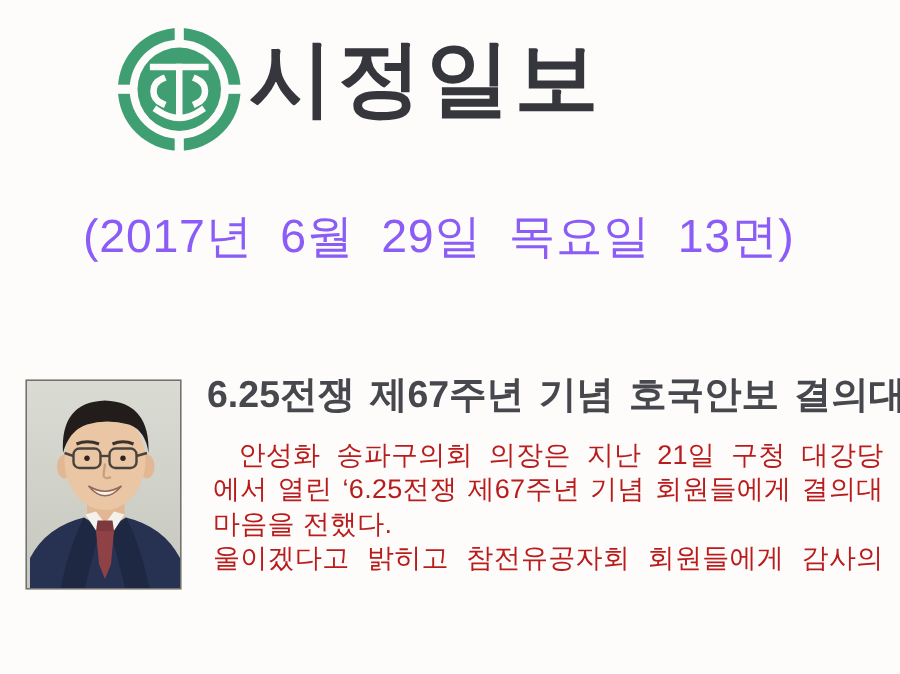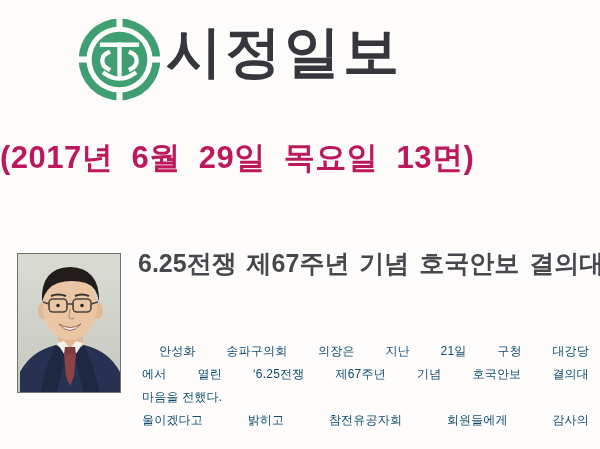--- a/index.html
+++ b/index.html
@@ -33,27 +33,27 @@
     letter-spacing: 3px;
     color: #36363d;
     white-space: nowrap;
   }
 
   
   .dateline {
     position: absolute;
     left: 0; top: 138px;
     width: 585px;
-    text-align: left;
+    text-align: center;
     font-size: 31px;
     line-height: 40px;
-    font-weight: 700;
+    font-weight: 400;
     word-spacing: 9px;
     letter-spacing: 0.5px;
-    color: #be185d;
+    color: #8b5cf6;
     white-space: nowrap;
   }
 
   
   .article { position: absolute; left: 0; top: 245px; width: 600px; height: 204px; }
 
   .photo {
     position: absolute;
     left: 17px; top: 8px;
     width: 104px; height: 140px;
@@ -76,25 +76,24 @@
     font-weight: 700;
     word-spacing: 3px;
     color: #47474e;
     white-space: nowrap;
   }
 
   .body-text {
     position: absolute;
     left: 142px; top: 47px;
     width: 447px;
-    font-size: 12px;
+    font-size: 18px;
     line-height: 23px;
-    color: #0c4a6e;
+    color: #b91c1c;
     letter-spacing: 0.2px;
-    margin-top: 48px;
   }
   .bline {
     text-align: justify;
     text-align-last: justify;
     white-space: nowrap;
     height: 23px;
     overflow: hidden;
   }
   .bline.indent { padding-left: 17px; }
   .bline.last { text-align-last: left; }
@@ -183,20 +182,20 @@
 
         <path d="M47,93 L57,93 L58,100 L46,100 Z" fill="#7c3a3e"></path>
         <path d="M46,100 L58,100 L56,122 L52,132 L48,122 Z" fill="#8e4246"></path>
       </svg>
     </figure>
 
     <h2 class="headline">6.25전쟁 제67주년 기념 호국안보 결의대회 참석</h2>
 
     <div class="body-text">
       <div class="bline indent">안성화 송파구의회 의장은 지난 21일 구청 대강당</div>
-      <div class="bline">에서 열린 ‘6.25전쟁 제67주년 기념 호국안보 결의대</div>
+      <div class="bline">에서 열린 ‘6.25전쟁 제67주년 기념 회원들에게 결의대</div>
       <div class="bline last">마음을 전했다.</div>
       <div class="bline">울이겠다고 밝히고 참전유공자회 회원들에게 감사의</div>
     </div>
 
   </section>
 
 </div>
 
 </body></html>

